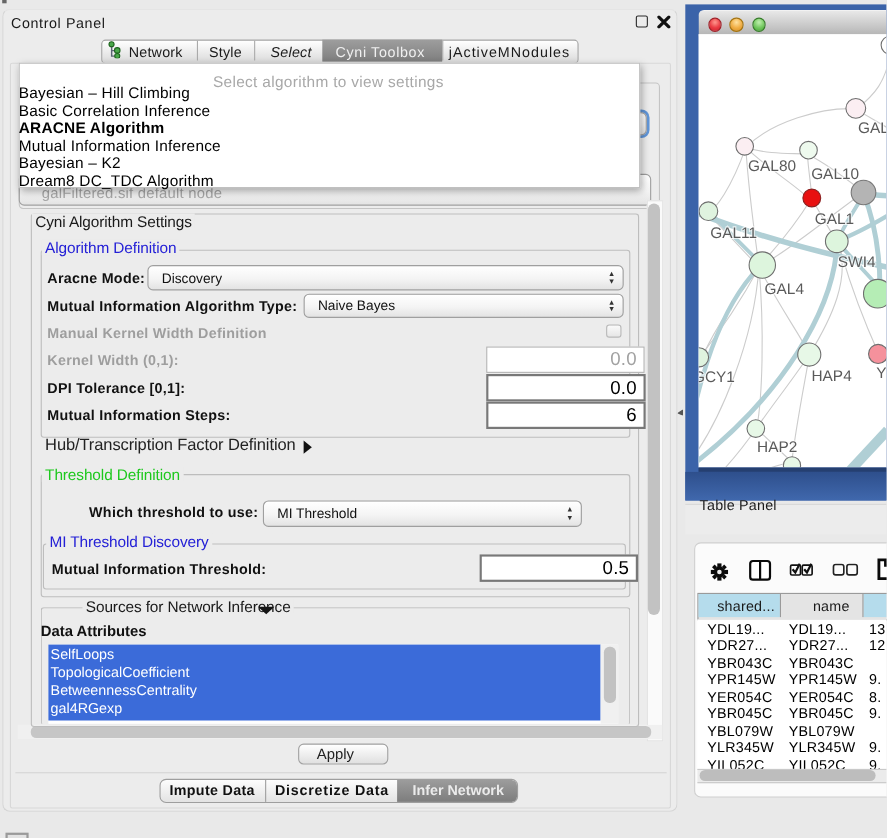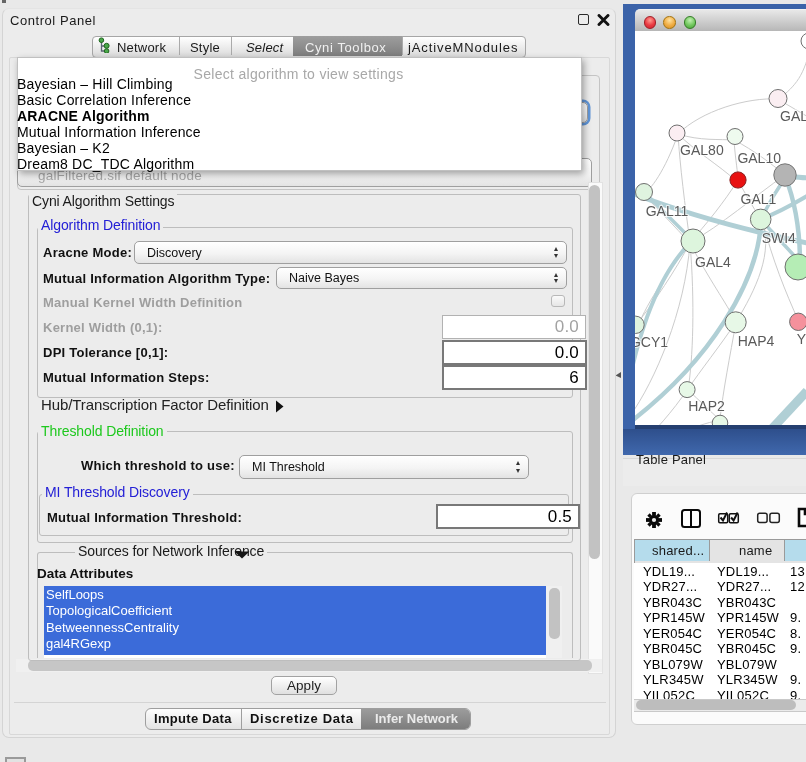--- a/index.html
+++ b/index.html
@@ -119,21 +119,21 @@
   </svg>
 <div class="lbl" style="left:37px;top:566px;font-size:13.5px;letter-spacing:0;">Data Attributes</div>
 <div class="abs" style="left:44px;top:586px;width:518px;height:72px;background:#fff;"></div>
 <div class="abs" style="left:44px;top:586px;width:502px;height:69px;background:#3b6bd9;"></div>
 <div class="abs" style="left:46px;top:587px;font-size:13px;color:#fff;letter-spacing:0;line-height:16.4px;">SelfLoops<br>TopologicalCoefficient<br>BetweennessCentrality<br>gal4RGexp</div>
 <div class="abs" style="left:546px;top:586px;width:16px;height:72px;background:#f0f0f0;"></div>
 <div class="abs" style="left:549px;top:588px;width:11px;height:51px;background:#c2c2c2;border-radius:5px;"></div>
 
 <div class="abs" style="left:14px;top:702px;width:592px;height:1px;background:#d4d4d4;"></div>
 
-<div class="abs" style="left:271px;top:676px;width:64px;height:17px;border:1px solid #a2a2a2;border-radius:5px;background:linear-gradient(#ffffff,#ececec 60%,#e0e0e0);text-align:center;font-size:13.5px;letter-spacing:0;line-height:17px;color:#222;">Apply</div>
+<div class="abs" style="left:271px;top:676px;width:64px;height:17px;border:1px solid #a2a2a2;border-radius:5px;background:linear-gradient(#ffffff,#ececec 60%,#e0e0e0);font-size:13.5px;letter-spacing:0;line-height:17px;color:#222;padding-left:16px;">Apply</div>
 
 <div class="abs" style="left:145px;top:708px;width:324px;height:20px;border:1px solid #9e9e9e;border-radius:6px;background:linear-gradient(#fdfdfd,#e3e3e3);overflow:hidden;">
   <div class="abs" style="left:95px;top:0;width:1px;height:20px;background:#9e9e9e;"></div>
   <div class="abs" style="left:215px;top:0;width:109px;height:20px;background:linear-gradient(#9c9c9c,#7d7d7d);"></div>
 </div>
 <div class="abs lbl" style="left:154px;top:711px;letter-spacing:0.3px;">Impute Data</div>
 <div class="abs lbl" style="left:250px;top:711px;letter-spacing:0.7px;">Discretize Data</div>
 <div class="abs lbl" style="left:375px;top:711px;letter-spacing:0;color:#ebebeb;">Infer Network</div>
 
 <div class="abs" style="left:5px;top:757px;width:17px;height:10px;border:2px solid #9a9a9a;background:#e2e2e2;"></div>

